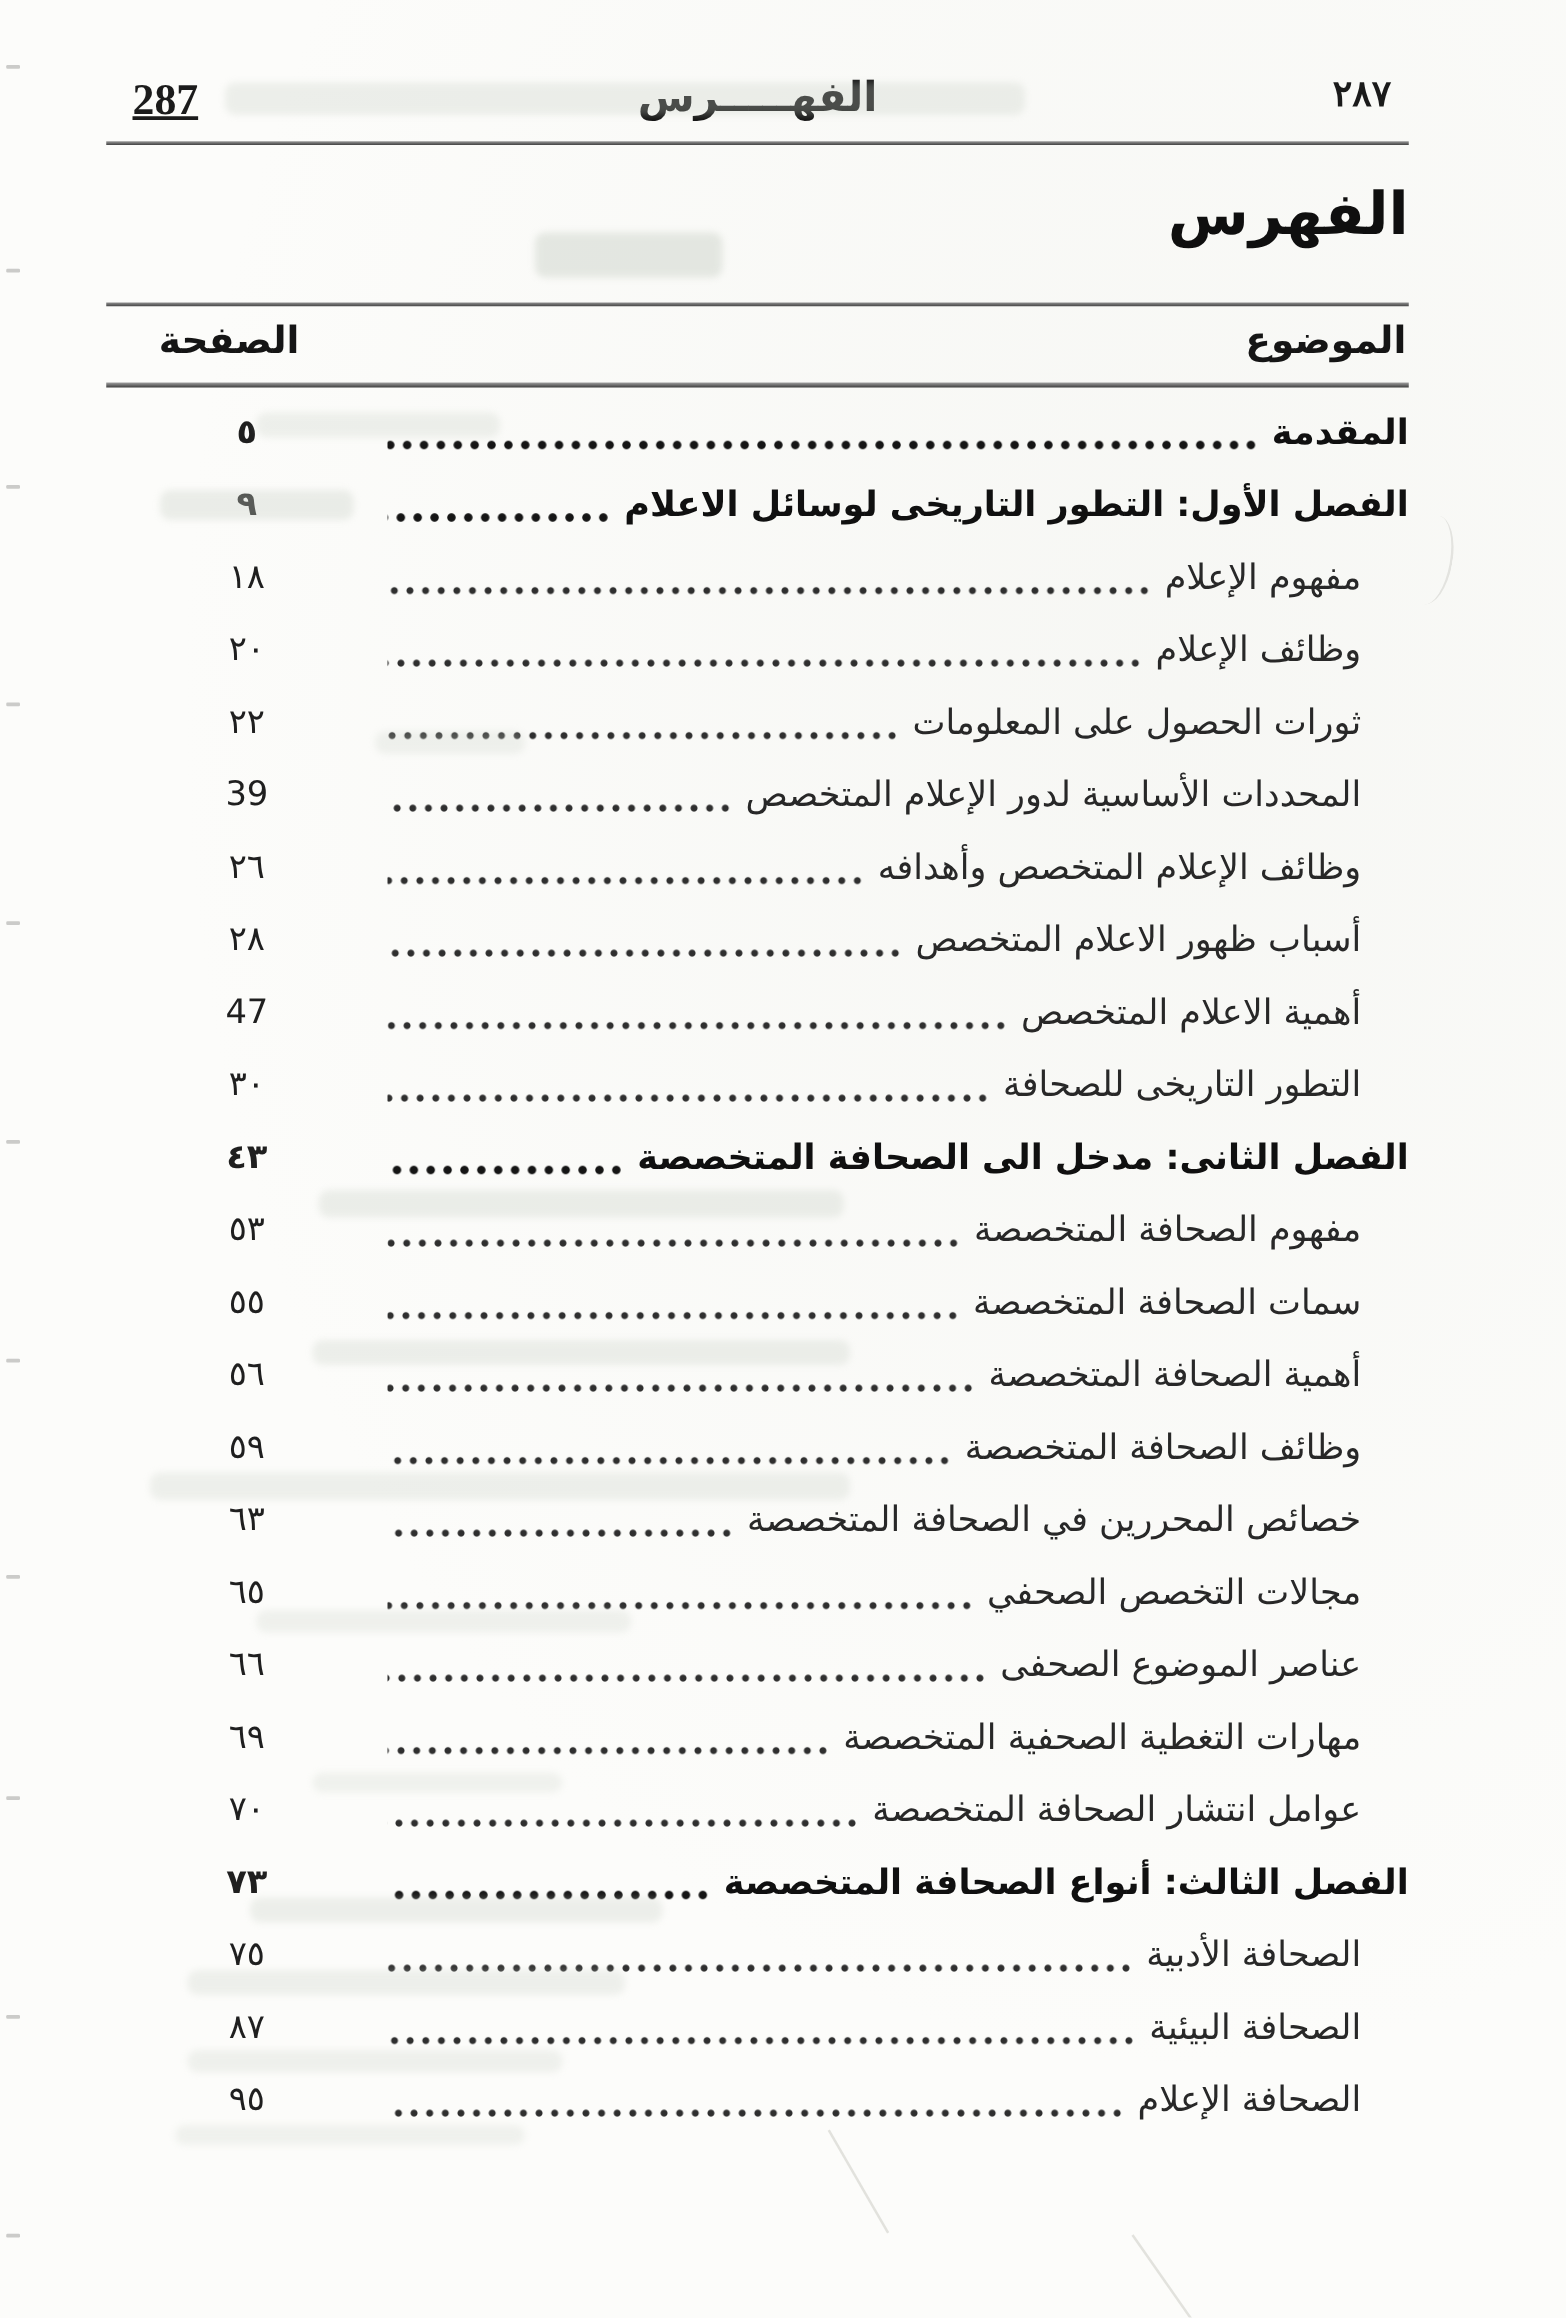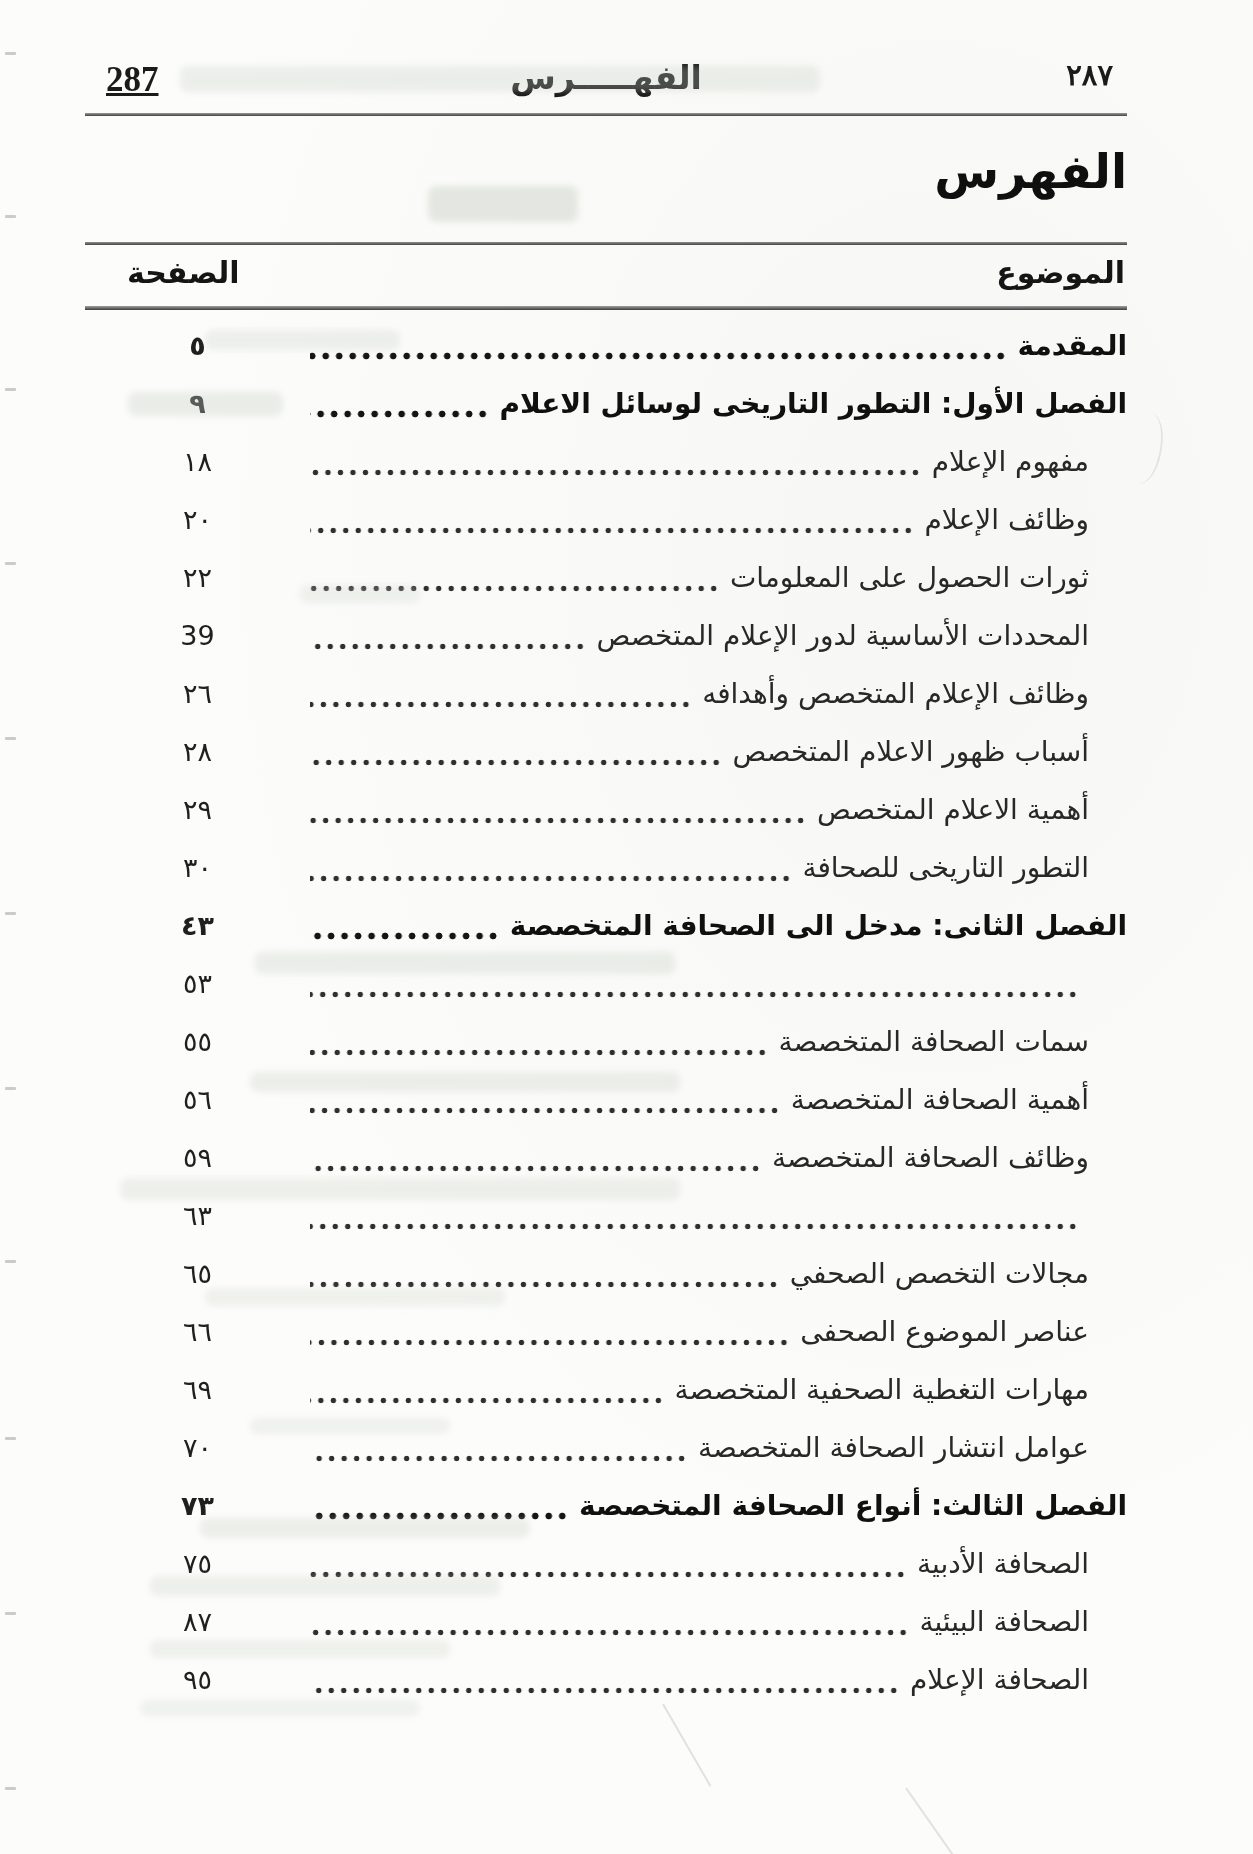--- a/index.html
+++ b/index.html
@@ -163,36 +163,37 @@
 
     <div class="row">
       <span class="t">أسباب ظهور الاعلام المتخصص</span>
       <span class="leader"></span>
       <span class="p">٢٨</span>
     </div>
 
     <div class="row">
       <span class="t">أهمية الاعلام المتخصص</span>
       <span class="leader"></span>
-      <span class="p">٢٩</span>
+      <span class="p">47</span>
     </div>
 
     <div class="row">
       <span class="t">التطور التاريخى للصحافة</span>
       <span class="leader"></span>
       <span class="p">٣٠</span>
     </div>
 
     <div class="row chapter">
       <span class="t">الفصل الثانى: مدخل الى الصحافة المتخصصة</span>
       <span class="leader"></span>
       <span class="p">٤٣</span>
     </div>
 
     <div class="row">
+      <span class="t">مفهوم الصحافة المتخصصة</span>
       <span class="leader"></span>
       <span class="p">٥٣</span>
     </div>
 
     <div class="row">
       <span class="t">سمات الصحافة المتخصصة</span>
       <span class="leader"></span>
       <span class="p">٥٥</span>
     </div>
 
@@ -202,20 +203,21 @@
       <span class="p">٥٦</span>
     </div>
 
     <div class="row">
       <span class="t">وظائف الصحافة المتخصصة</span>
       <span class="leader"></span>
       <span class="p">٥٩</span>
     </div>
 
     <div class="row">
+      <span class="t">خصائص المحررين في الصحافة المتخصصة</span>
       <span class="leader"></span>
       <span class="p">٦٣</span>
     </div>
 
     <div class="row">
       <span class="t">مجالات التخصص الصحفي</span>
       <span class="leader"></span>
       <span class="p">٦٥</span>
     </div>
 

